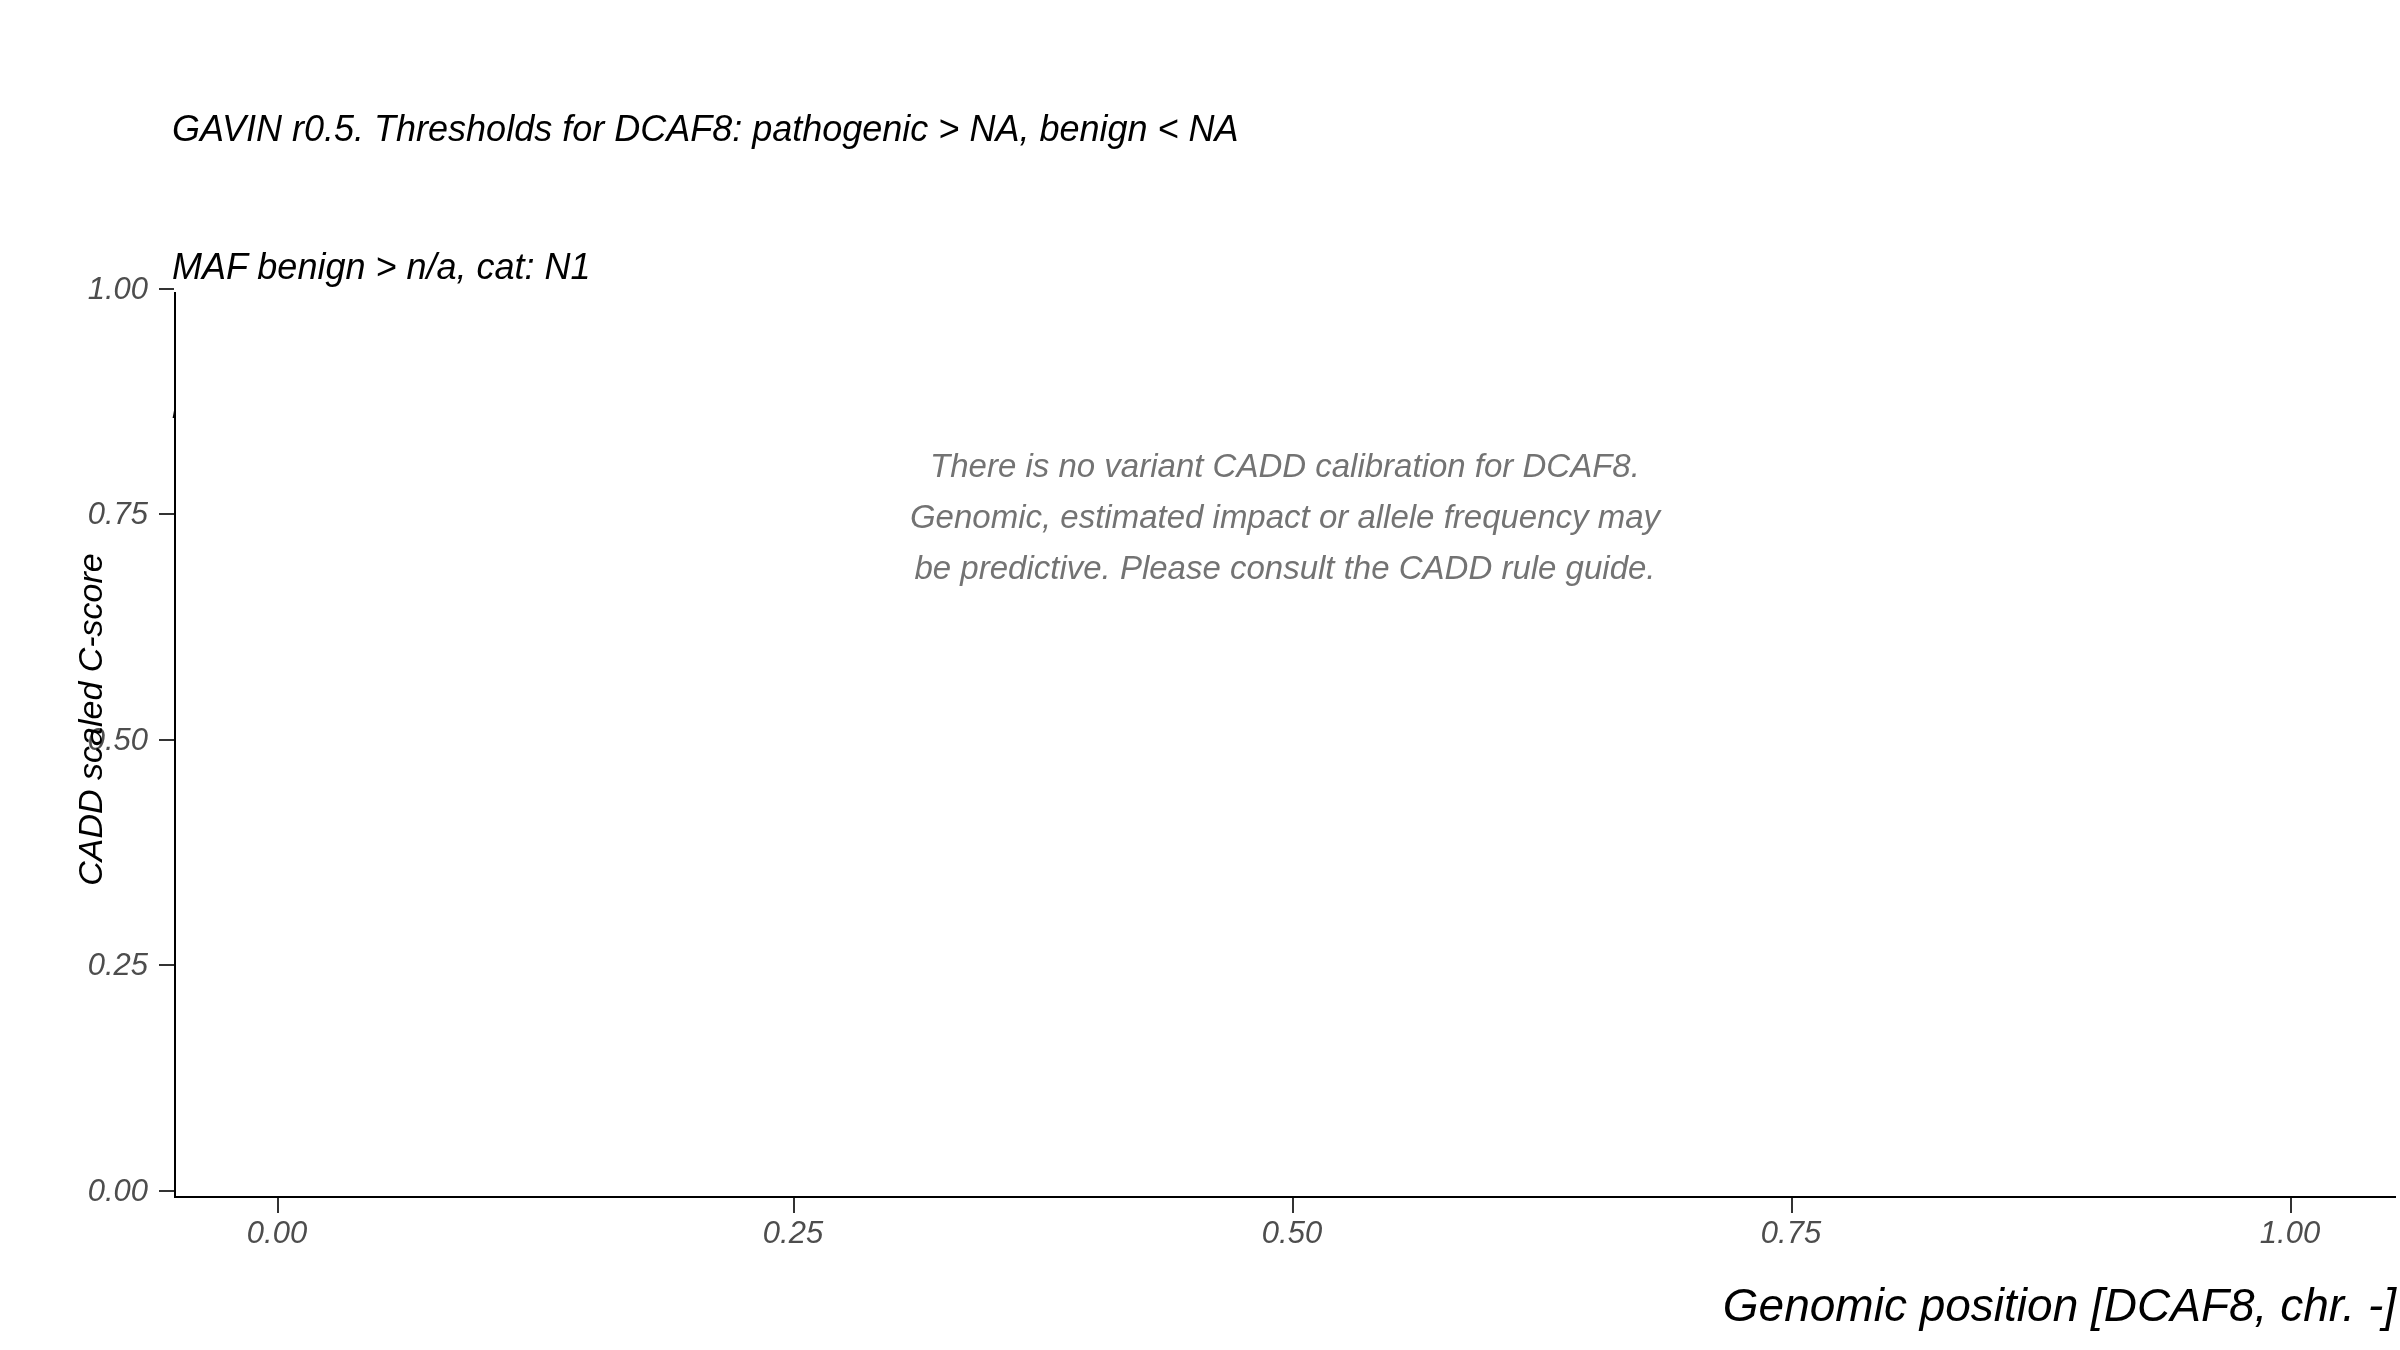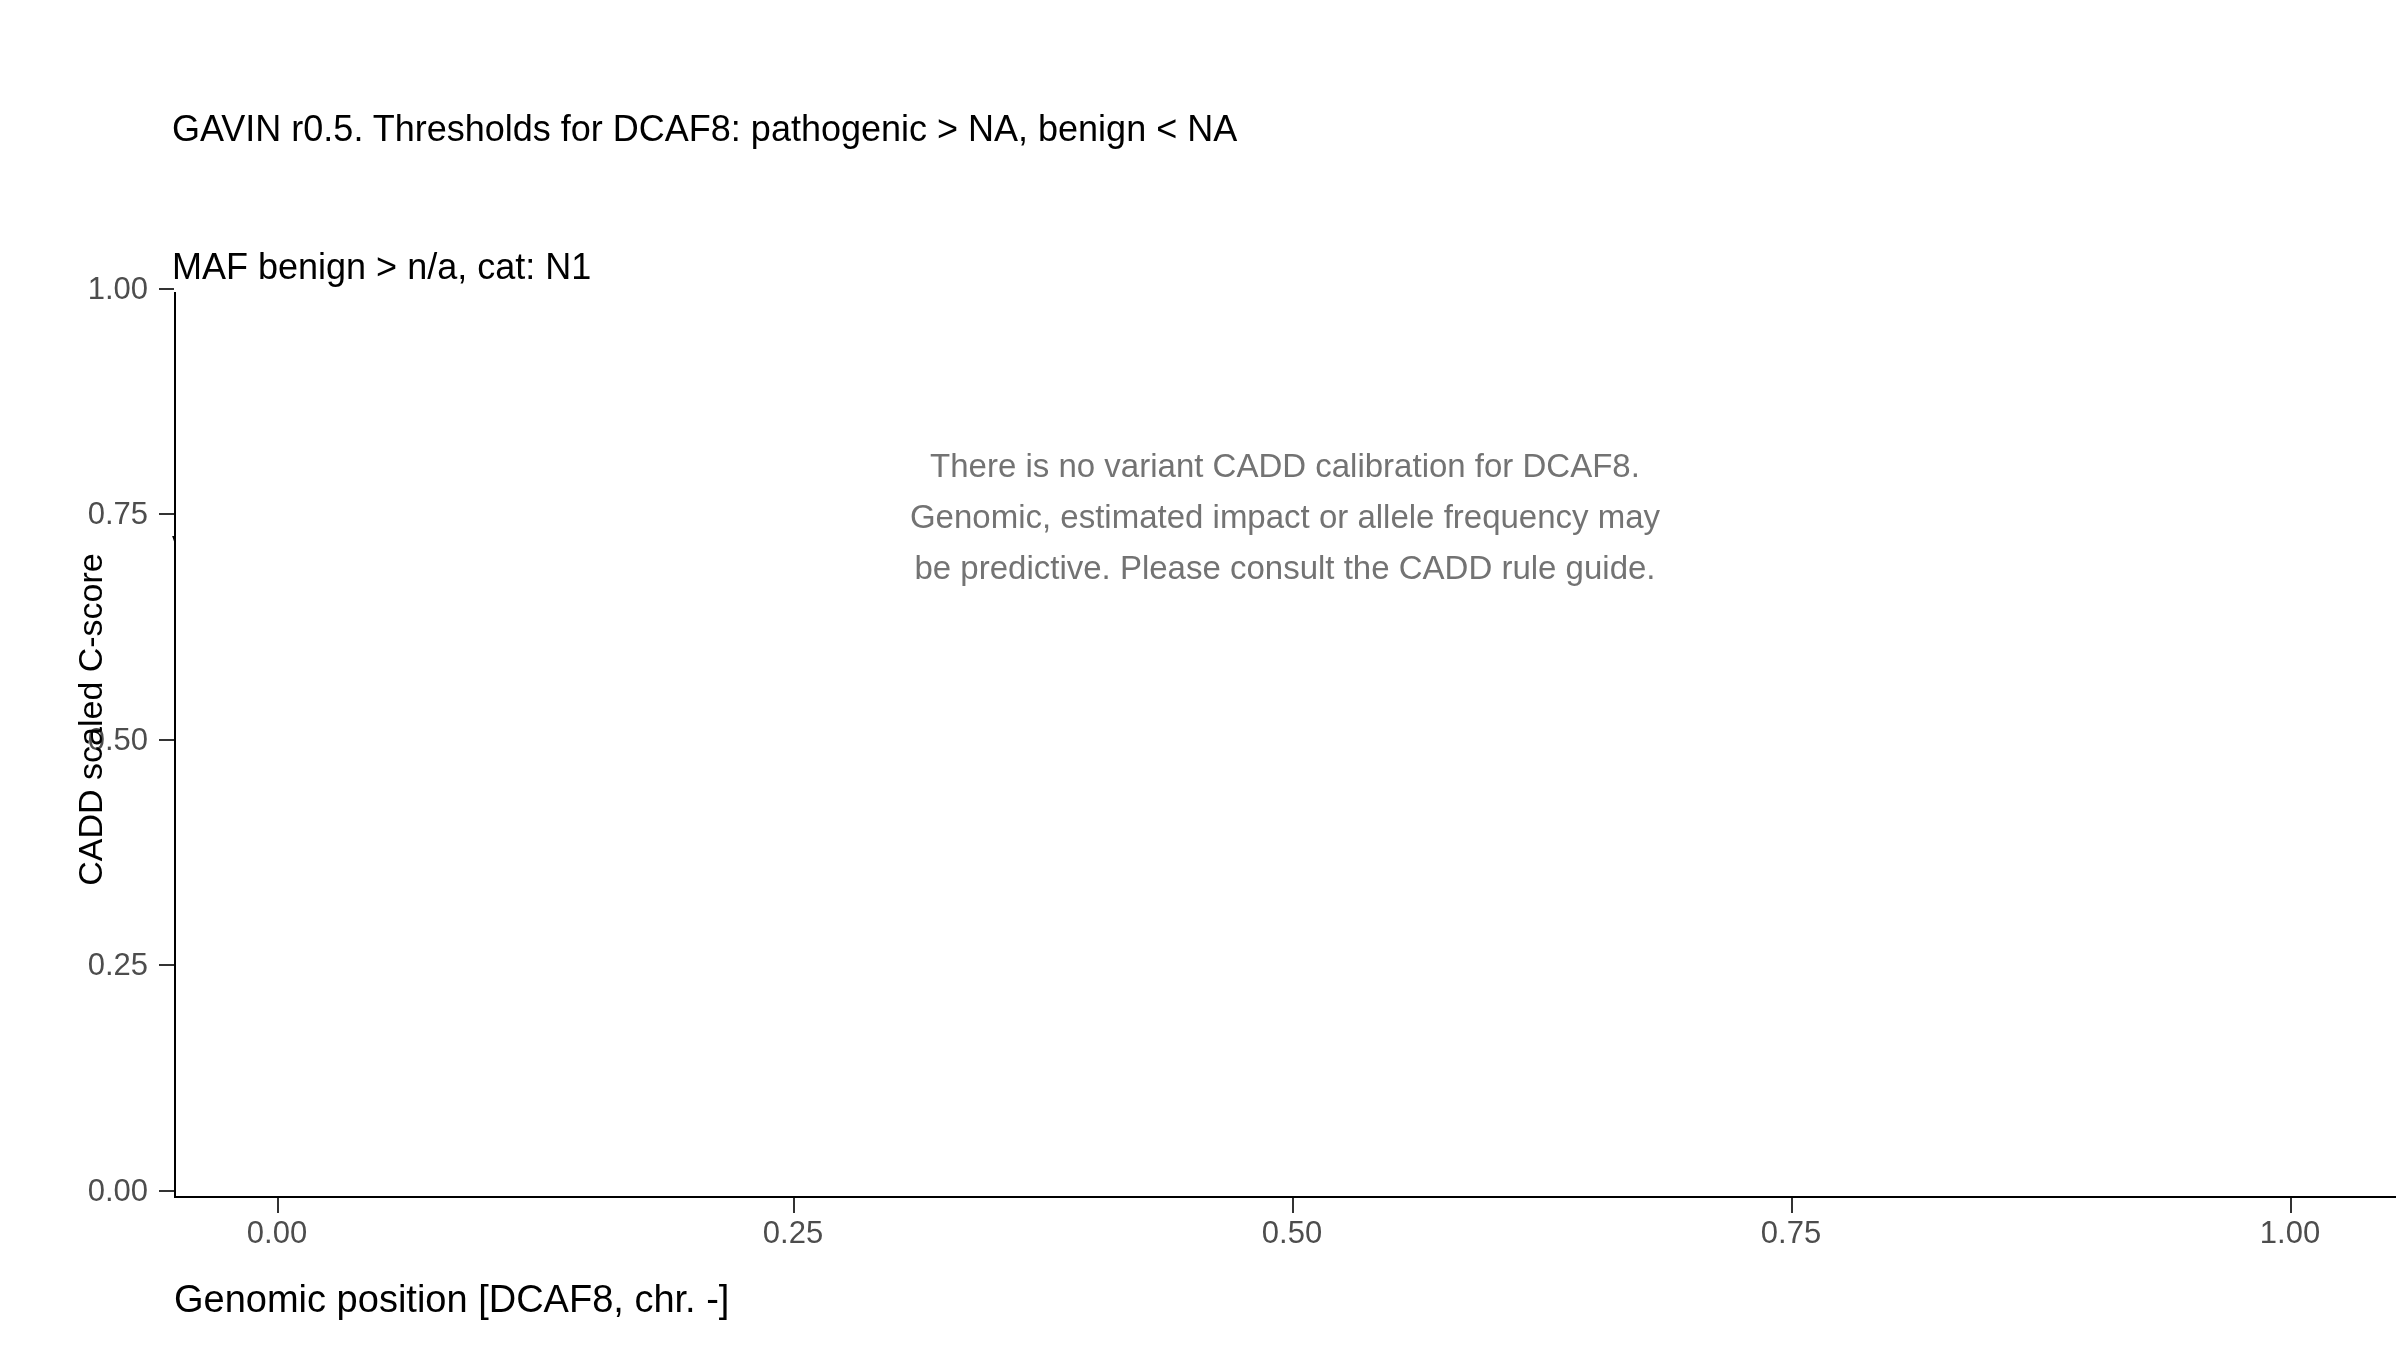--- a/index.html
+++ b/index.html
@@ -13,20 +13,21 @@
     font-family: "Liberation Sans", sans-serif;
     color: #000000;
     position: relative;
     overflow: hidden;
   }
   #plot-root {
     position: absolute;
     left: 0; top: 0;
     width: 2400px;
     height: 1350px;
+    font-style: italic;
   }
 
   
   #title-block {
     position: absolute;
     left: 172px;
     top: 14px;
     width: 2100px;
     font-size: 36px;
     line-height: 1.28;
@@ -113,22 +114,22 @@
     top: 1198px;
     width: 2px;
     height: 15px;
     background: #333333;
   }
   #x-axis-title {
     position: absolute;
     left: 174px;
     top: 1278px;
     width: 2222px;
-    text-align: left;
-    font-size: 38px;
+    text-align: right;
+    font-size: 46px;
     white-space: nowrap;
   }
 
   
   #annotation {
     position: absolute;
     left: 760px;
     top: 440px;
     width: 1050px;
     text-align: center;

